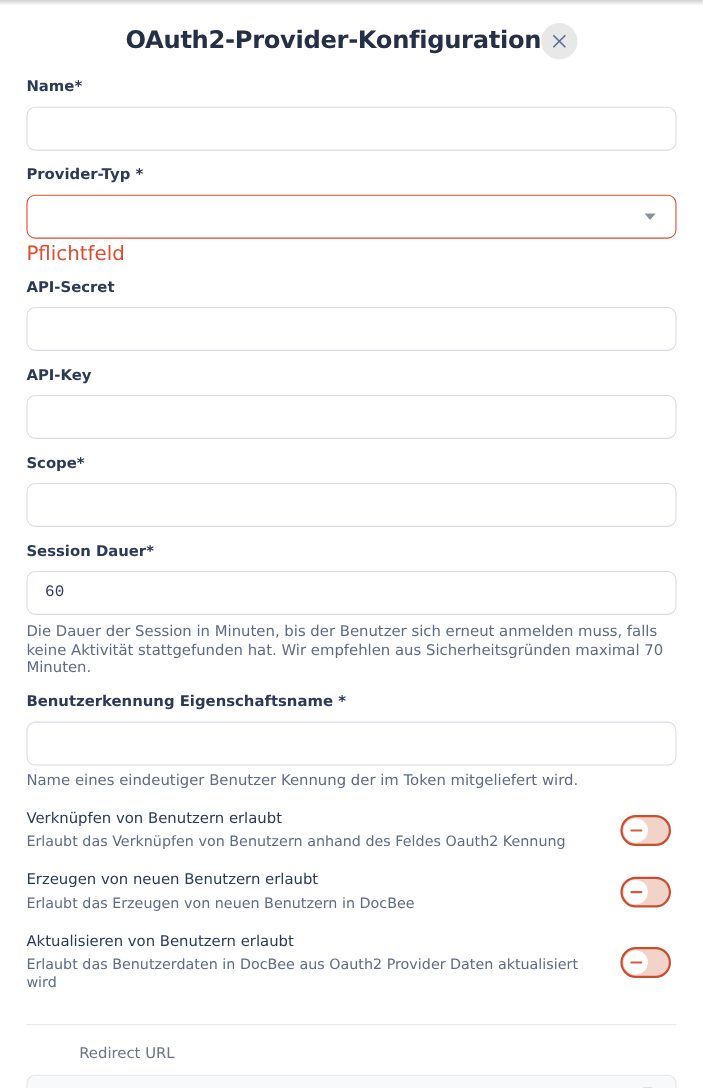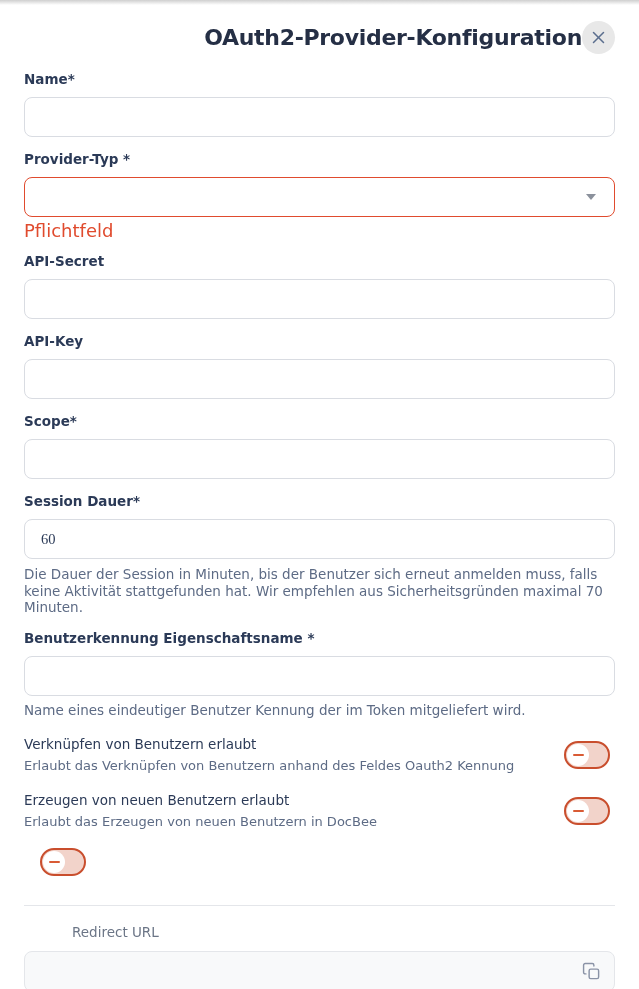--- a/index.html
+++ b/index.html
@@ -23,21 +23,21 @@
     font-family: "DejaVu Sans", "Liberation Sans", sans-serif;
     overflow: hidden;
   }
   .top-shadow {
     height: 5px;
     background: linear-gradient(#cfcfcf, rgba(255,255,255,0));
   }
   .dialog { padding: 0 24px; }
 
   .header {
-    display: flex; align-items: center; justify-content: flex-end;
+    display: flex; align-items: center; justify-content: center;
     padding-top: 16px;
     margin-bottom: 17px;
   }
   .header h1 {
     font-size: 22px; font-weight: bold; color: var(--heading);
     letter-spacing: -0.3px; line-height: 30px;
   }
   .close-btn {
     width: 33px; height: 33px; border-radius: 50%;
     background: var(--close-bg); border: none; cursor: pointer;
@@ -50,21 +50,21 @@
   .field label {
     display: block;
     font-size: 13.5px; font-weight: 700; color: var(--label);
     margin-bottom: 9px; line-height: 17px;
   }
   .text-input, .select {
     width: 100%; height: 40px;
     border: 1px solid var(--input-border);
     border-radius: 8px;
     background: #fff;
-    font-family: Liberation Serif, serif;
+    font-family: Liberation Mono, monospace;
     font-size: 14.5px; color: var(--label);
     padding: 0 16px;
     outline: none;
   }
   .select {
     display: flex; align-items: center; justify-content: flex-end;
     cursor: pointer;
   }
   .select.error { border: 1.5px solid var(--error); }
   .caret {
@@ -218,20 +218,24 @@
         <div class="toggle-desc">Erlaubt das Erzeugen von neuen Benutzern in DocBee</div>
       </div>
       <div class="toggle">
         <span class="knob">
             <span class="dash"></span>
           </span>
       </div>
     </div>
 
     <div class="toggle-row">
+      <div class="toggle-text">
+        <div class="toggle-label">Aktualisieren von Benutzern erlaubt</div>
+        <div class="toggle-desc">Erlaubt das Benutzerdaten in DocBee aus Oauth2 Provider Daten aktualisiert wird</div>
+      </div>
       <div class="toggle">
         <span class="knob">
             <span class="dash"></span>
           </span>
       </div>
     </div>
 
   </div>
 
   <hr class="divider">

